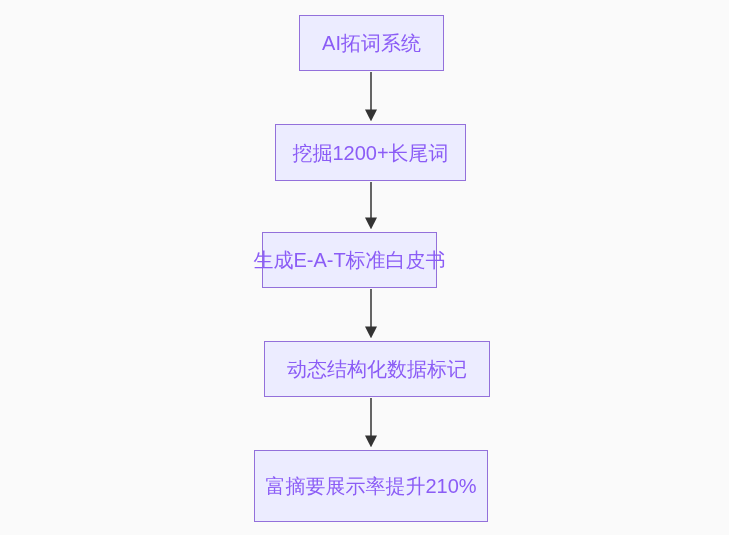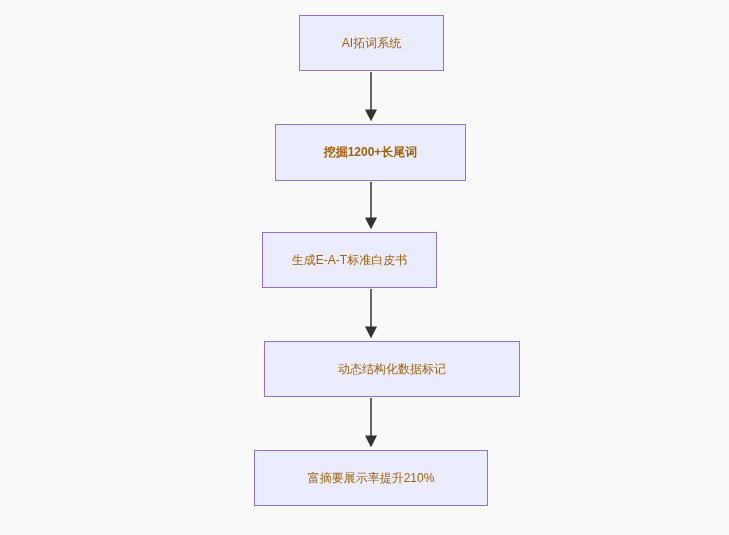--- a/index.html
+++ b/index.html
@@ -12,34 +12,34 @@
     height: 535px;
     background: #fafafa;
     font-family: "Liberation Sans", "DejaVu Sans", sans-serif;
     overflow: hidden;
   }
   .flow-node {
     position: absolute;
     box-sizing: border-box;
     background: #ececff;
     border: 1.5px solid #9370db;
-    color: #a16207;
-    font-size: 12px;
+    color: #8b5cf6;
+    font-size: 20px;
     display: flex;
     align-items: center;
     justify-content: center;
     text-align: center;
     line-height: 1.2;
     white-space: nowrap;
   }
   .node-a { left: 299px; top: 15px;  width: 145px; height: 56px; }
-  .node-b { left: 275px; top: 124px; width: 191px; height: 57px; font-weight: bold; }
+  .node-b { left: 275px; top: 124px; width: 191px; height: 57px; }
   .node-c { left: 262px; top: 232px; width: 175px; height: 56px; }
-  .node-d { left: 264px; top: 341px; width: 256px; height: 56px; }
-  .node-e { left: 254px; top: 450px; width: 234px; height: 56px; }
+  .node-d { left: 264px; top: 341px; width: 226px; height: 56px; }
+  .node-e { left: 254px; top: 450px; width: 234px; height: 72px; }
   .edges-layer {
     position: absolute;
     left: 0;
     top: 0;
     pointer-events: none;
   }
 </style>
 </head>
 <body>
 

